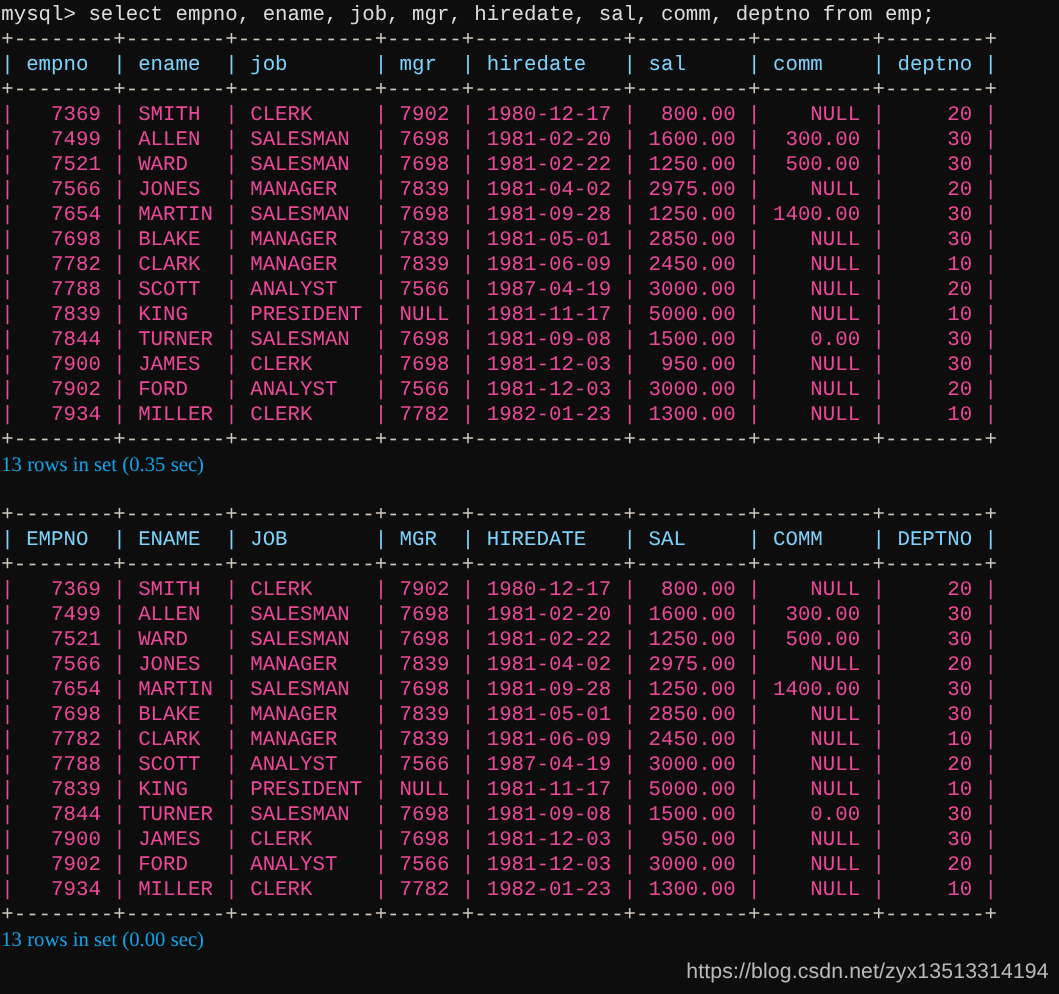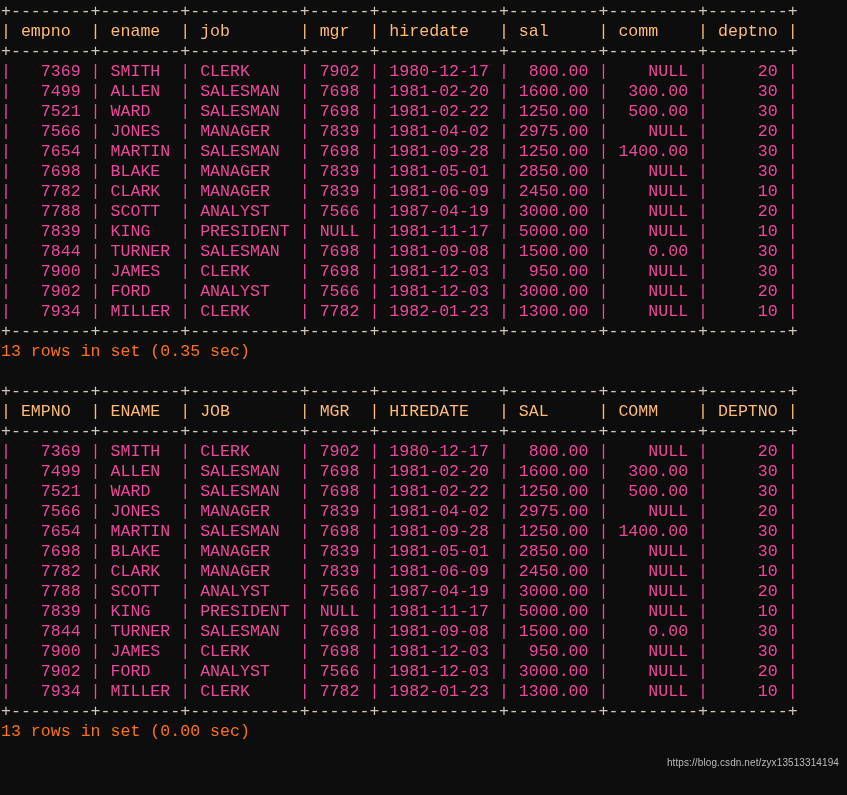--- a/index.html
+++ b/index.html
@@ -34,44 +34,46 @@
     color: #ec4899;
     padding-left: 1px;
   }
   .blank {
     height: 20px;
   }
   .rule {
     color: #cfc6bb;
   }
   .hdr {
-    color: #fdba74;
+    color: #7dd3fc;
   }
   .prompt {
     color: #dcdcdc;
   }
   .status {
-    color: #f97316;
+    color: #0ea5e9;
+    font-family: Liberation Serif, serif;
   }
   .watermark {
     position: absolute;
     right: 8px;
-    bottom: 22px;
+    bottom: 8px;
     font-family: "Liberation Sans", sans-serif;
-    font-size: 10px;
+    font-size: 17px;
     color: #b9b9b9;
     letter-spacing: 0.1px;
     white-space: pre;
   }
 </style>
 </head>
 <body>
 
 <div id="terminal">
   <div id="terminal-output">
+      <div class="line prompt">mysql&gt; select empno, ename, job, mgr, hiredate, sal, comm, deptno from emp;</div>
       <div class="line rule">+--------+--------+-----------+------+------------+---------+---------+--------+</div>
       <div class="line hdr">| empno  | ename  | job       | mgr  | hiredate   | sal     | comm    | deptno |</div>
       <div class="line rule">+--------+--------+-----------+------+------------+---------+---------+--------+</div>
       <div class="line">|   7369 | SMITH  | CLERK     | 7902 | 1980-12-17 |  800.00 |    NULL |     20 |</div>
       <div class="line">|   7499 | ALLEN  | SALESMAN  | 7698 | 1981-02-20 | 1600.00 |  300.00 |     30 |</div>
       <div class="line">|   7521 | WARD   | SALESMAN  | 7698 | 1981-02-22 | 1250.00 |  500.00 |     30 |</div>
       <div class="line">|   7566 | JONES  | MANAGER   | 7839 | 1981-04-02 | 2975.00 |    NULL |     20 |</div>
       <div class="line">|   7654 | MARTIN | SALESMAN  | 7698 | 1981-09-28 | 1250.00 | 1400.00 |     30 |</div>
       <div class="line">|   7698 | BLAKE  | MANAGER   | 7839 | 1981-05-01 | 2850.00 |    NULL |     30 |</div>
       <div class="line">|   7782 | CLARK  | MANAGER   | 7839 | 1981-06-09 | 2450.00 |    NULL |     10 |</div>

